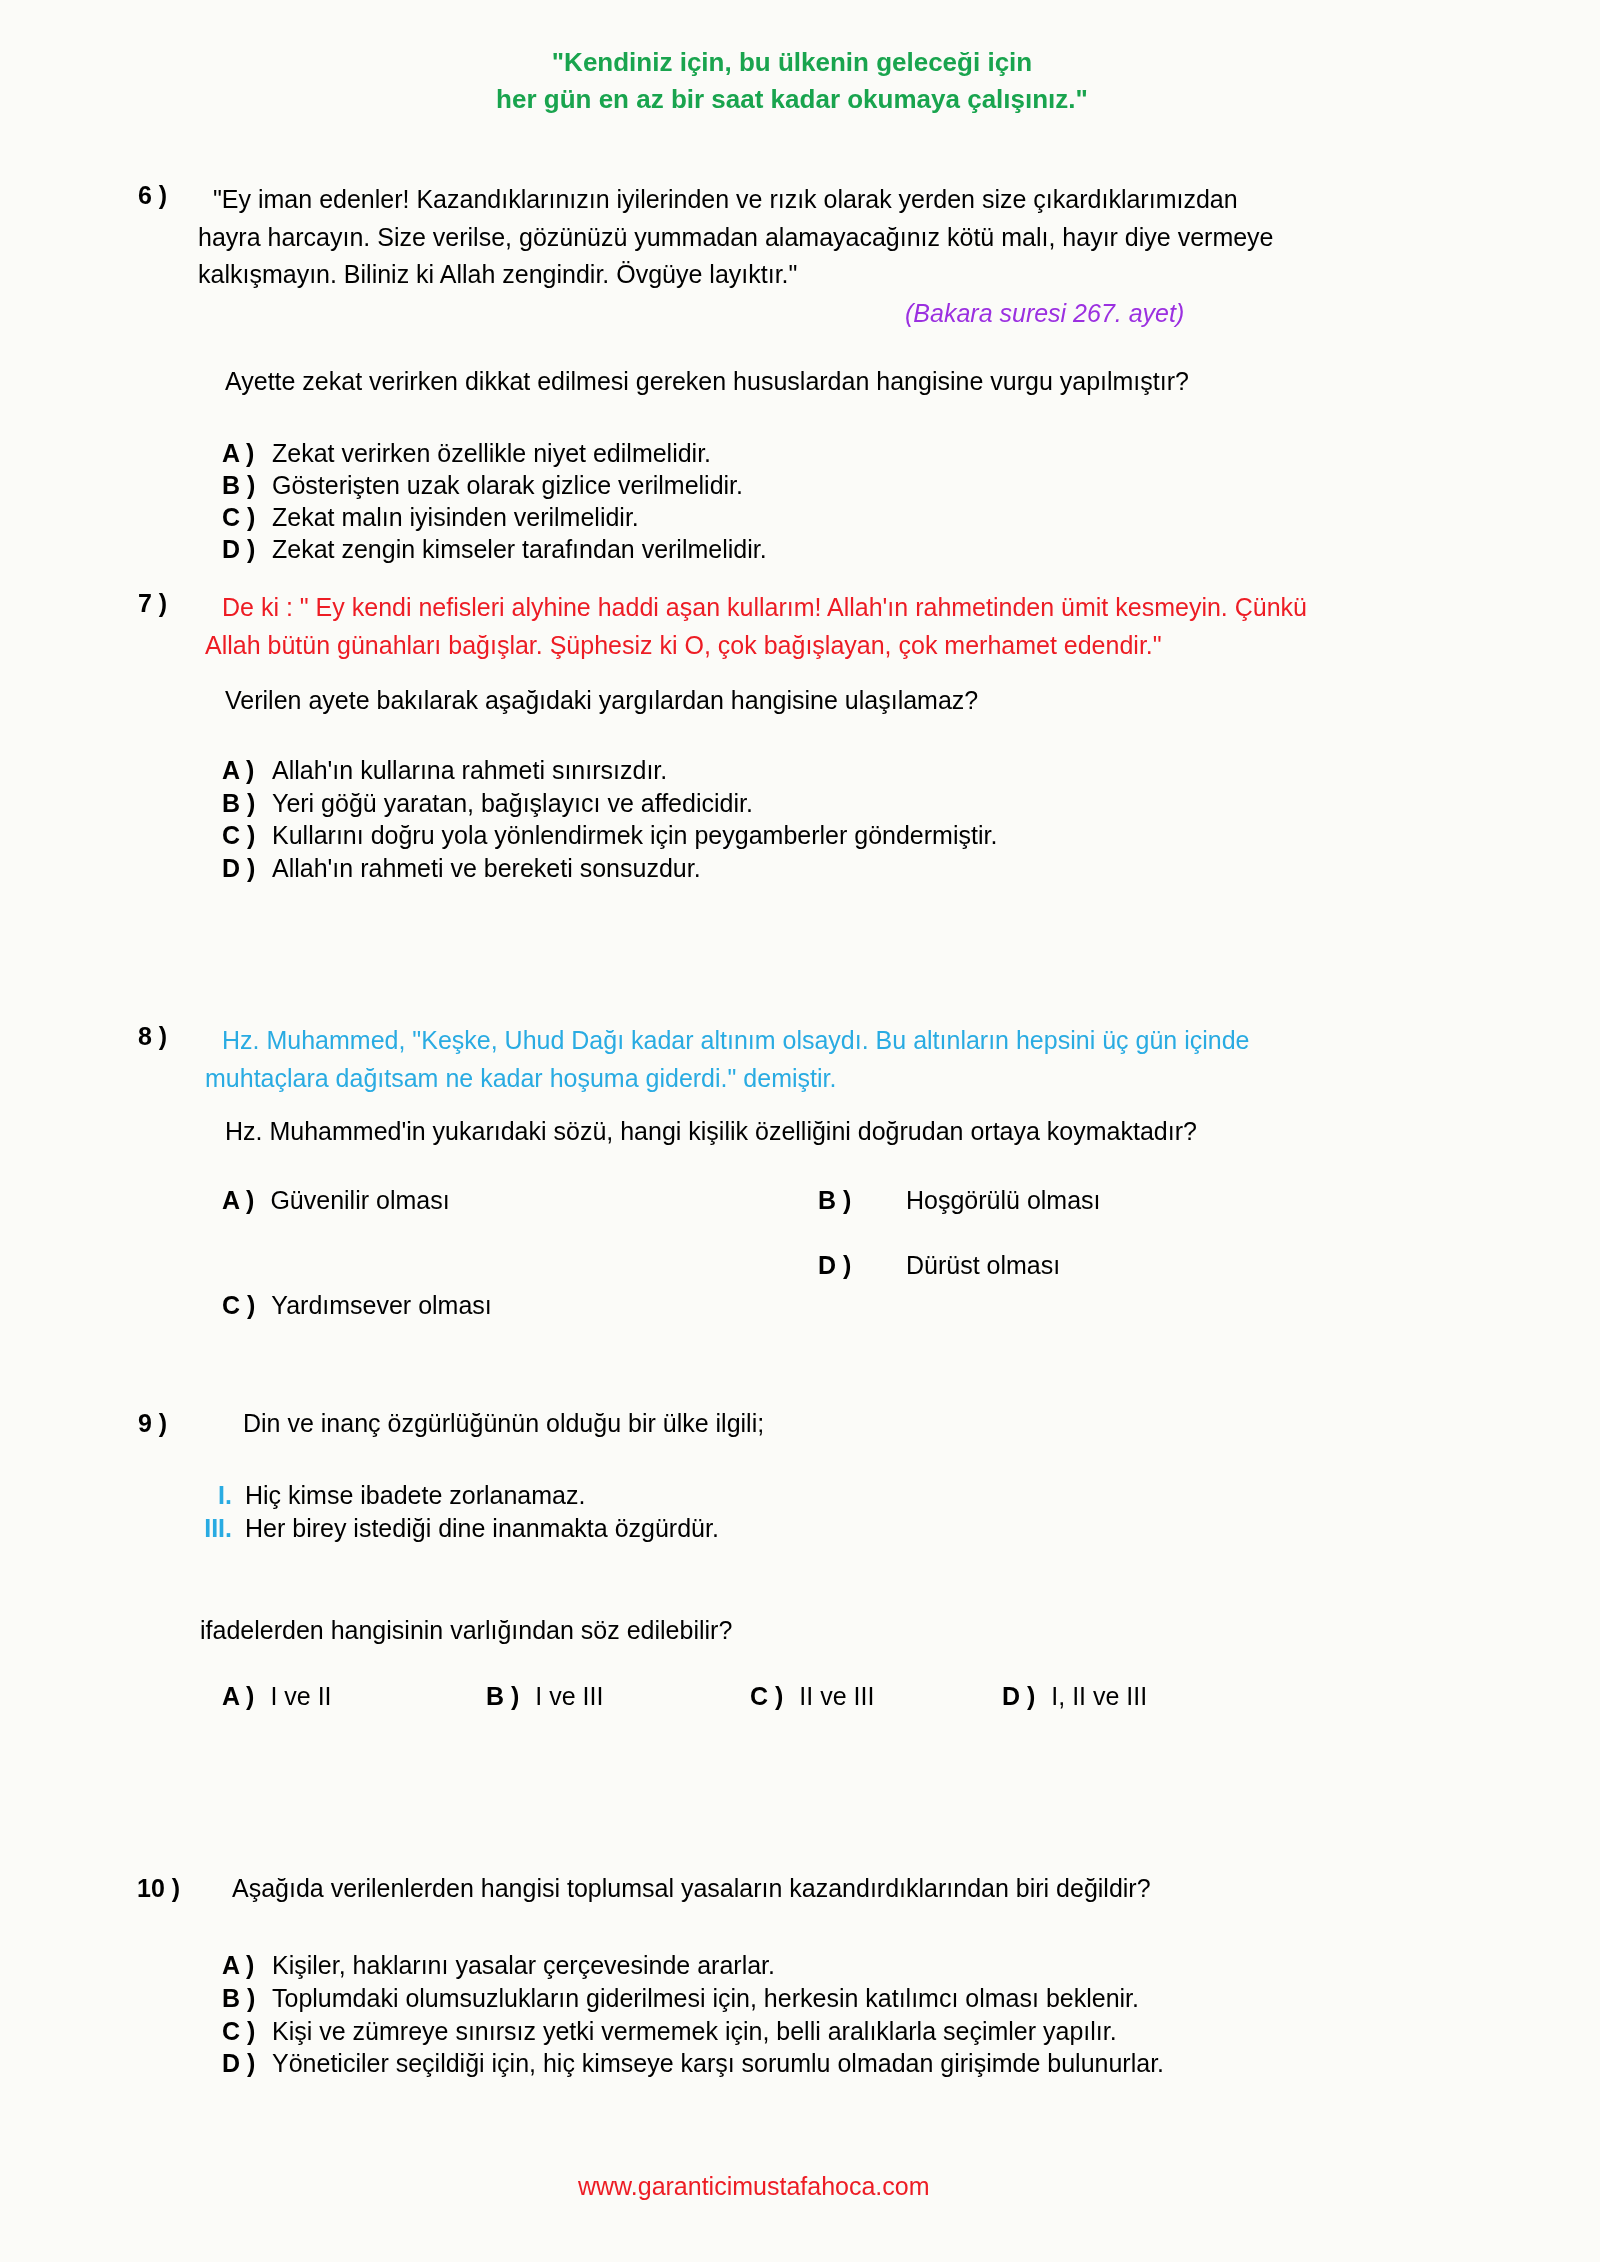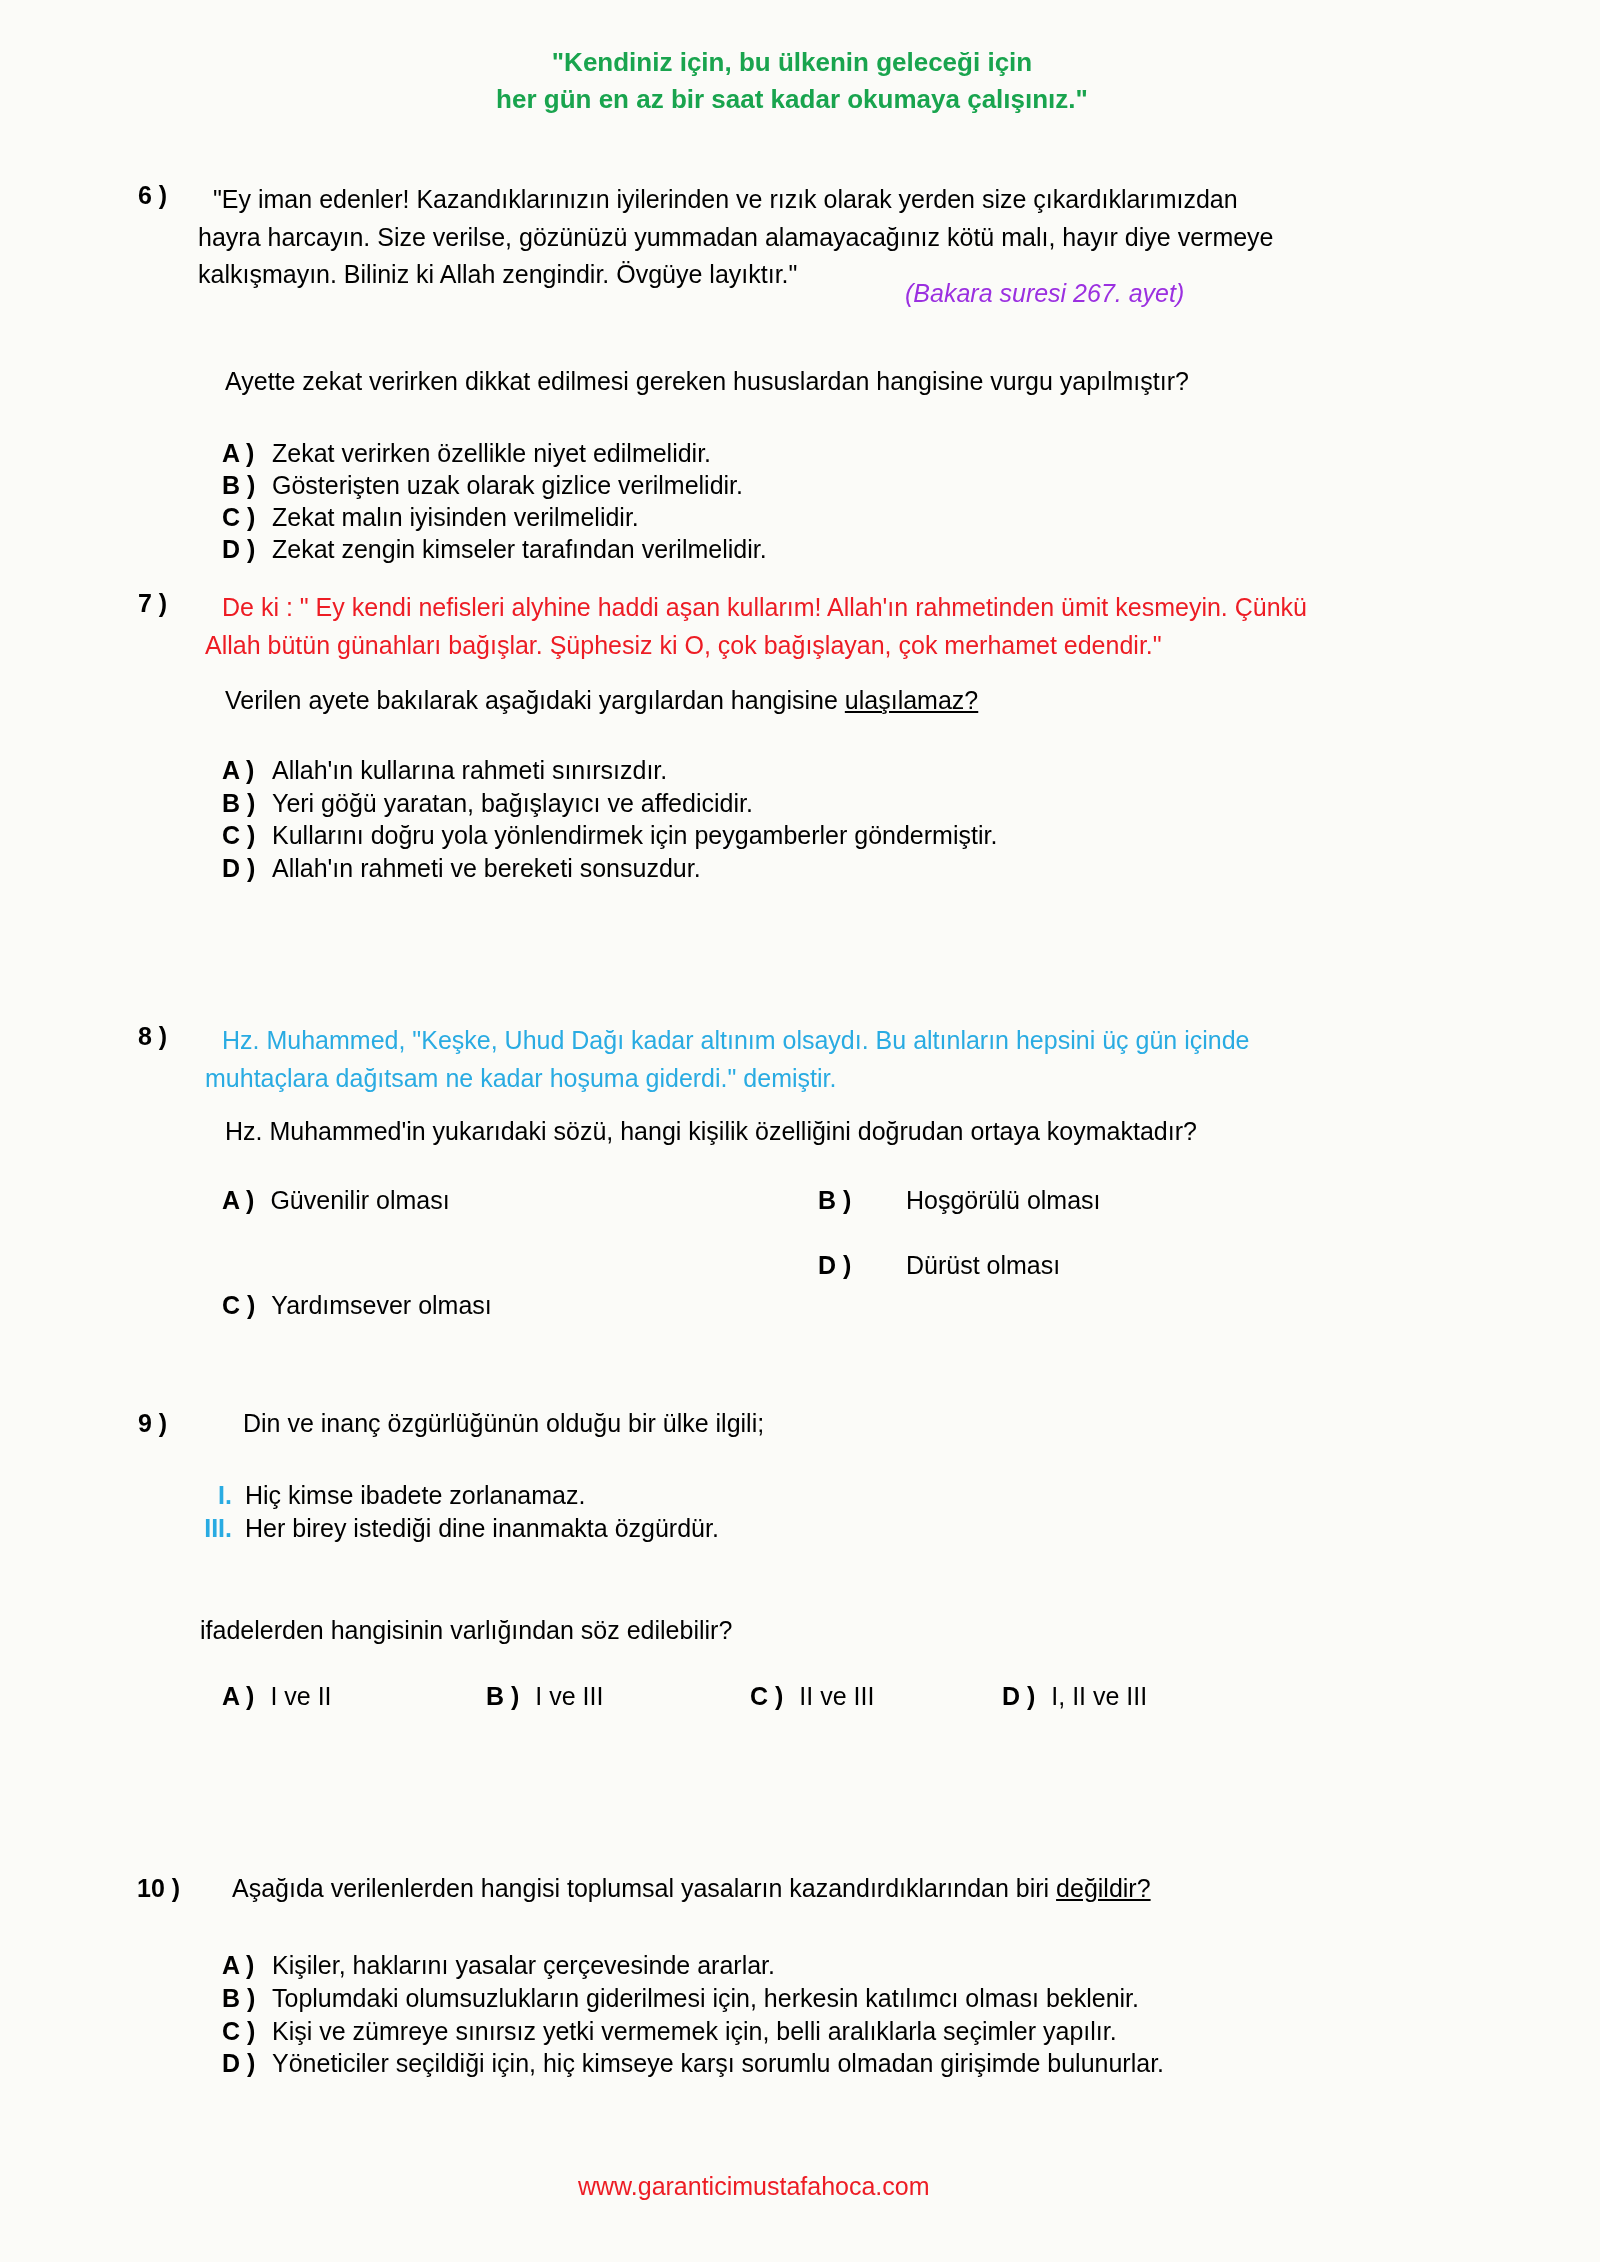--- a/index.html
+++ b/index.html
@@ -30,25 +30,26 @@
   .para{line-height:37.5px;}
   .para .line{white-space:nowrap;}
   .ind15{padding-left:15px;}
   .ind17{padding-left:17px;}
 
   .q-num{font-weight:bold;}
 
   .citation{
     color:var(--purple);
     font-style:italic;
+    margin-top:20px;
   }
   .red-text{color:var(--red);}
   .blue-text{color:var(--blue);}
 
-  .stem u, .stem .ul{text-decoration:underline;}
+  .stem u, .stem .ul{}
 
   .opts .opt-row{line-height:32px;white-space:nowrap;}
   .opts-7 .opt-row{line-height:32.7px;}
   .opts-10 .opt-row{line-height:32.8px;}
   .opt-letter{font-weight:bold;display:inline-block;width:50px;}
   .opt-letter-wide{font-weight:bold;display:inline-block;width:88px;}
 
   .roman-list .roman-row{line-height:32.5px;white-space:nowrap;}
   .roman-num{
     color:var(--blue);

